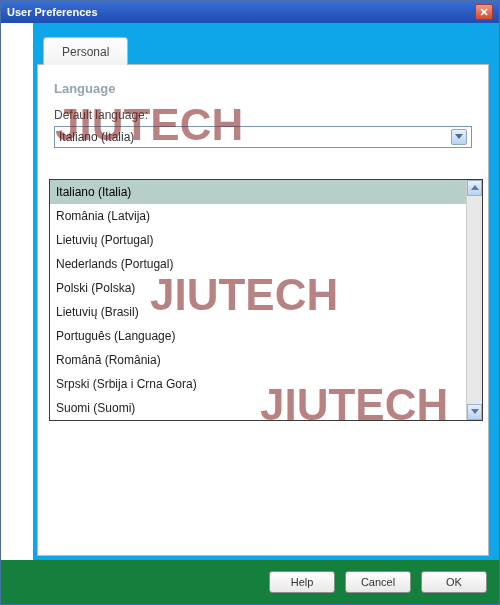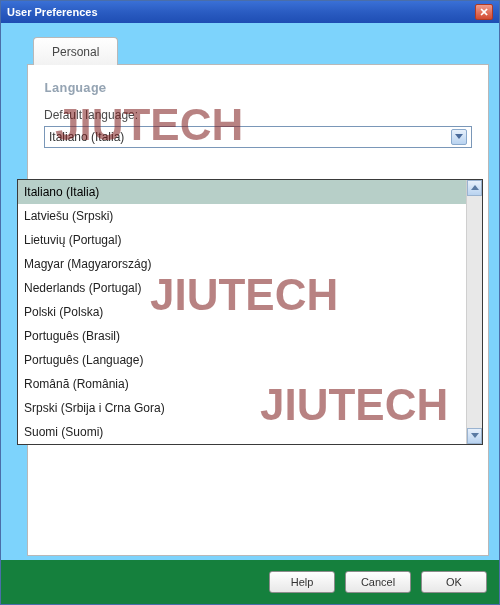--- a/index.html
+++ b/index.html
@@ -42,23 +42,24 @@
     align-items: center;
     justify-content: center;
     color: #fff;
     font-size: 11px;
     font-weight: bold;
     cursor: pointer;
     line-height: 1;
   }
   .body-area {
     flex: 1;
-    background: #7dd3fc;
-    padding: 14px 10px 0 26px;
-    position: relative;
+    background: #0ea5e9;
+    padding: 14px 10px 0 4px;
+    position: relative;
+    margin-left: 32px;
   }
   .tabstrip {
     position: relative;
     height: 28px;
   }
   .tab {
     position: absolute;
     top: 0;
     left: 6px;
     height: 28px;
@@ -81,21 +82,20 @@
     position: relative;
     margin-top: -1px;
     height: 492px;
     padding: 12px 16px;
   }
   .section-heading {
     color: #95a4b3;
     font-weight: bold;
     font-size: 13px;
     margin: 4px 0 12px 0;
-    font-family: Liberation Mono, monospace;
   }
   .field-label {
     color: #4a4a4a;
     font-weight: normal;
     font-size: 12px;
     margin: 12px 0 4px 0;
   }
   .combo {
     position: relative;
     width: 100%;
@@ -235,26 +235,25 @@
               <path d="M0 0 L8 0 L4 5 Z" fill="#4a6a9a"></path>
             </svg>
         </div>
       </div>
     </div>
 
     <div class="dropdown">
       <div class="dropdown-list" id="dropdown-list">
 
       <div class="dropdown-item selected">Italiano (Italia)</div>
-          <div class="dropdown-item">Latviešu (Srpski)</div>
+          <div class="dropdown-item">România (Latvija)</div>
           <div class="dropdown-item">Lietuvių (Portugal)</div>
-          <div class="dropdown-item">Magyar (Magyarország)</div>
           <div class="dropdown-item">Nederlands (Portugal)</div>
           <div class="dropdown-item">Polski (Polska)</div>
-          <div class="dropdown-item">Português (Brasil)</div>
+          <div class="dropdown-item">Lietuvių (Brasil)</div>
           <div class="dropdown-item">Português (Language)</div>
           <div class="dropdown-item">Română (România)</div>
           <div class="dropdown-item">Srpski (Srbija i Crna Gora)</div>
           <div class="dropdown-item">Suomi (Suomi)</div>
         </div>
       <div class="dropdown-scroll">
         <div class="scroll-btn">
           <svg width="8" height="6" viewBox="0 0 8 6">
               <path d="M4 0 L8 5 L0 5 Z" fill="#5a7aa3"></path>
             </svg>

